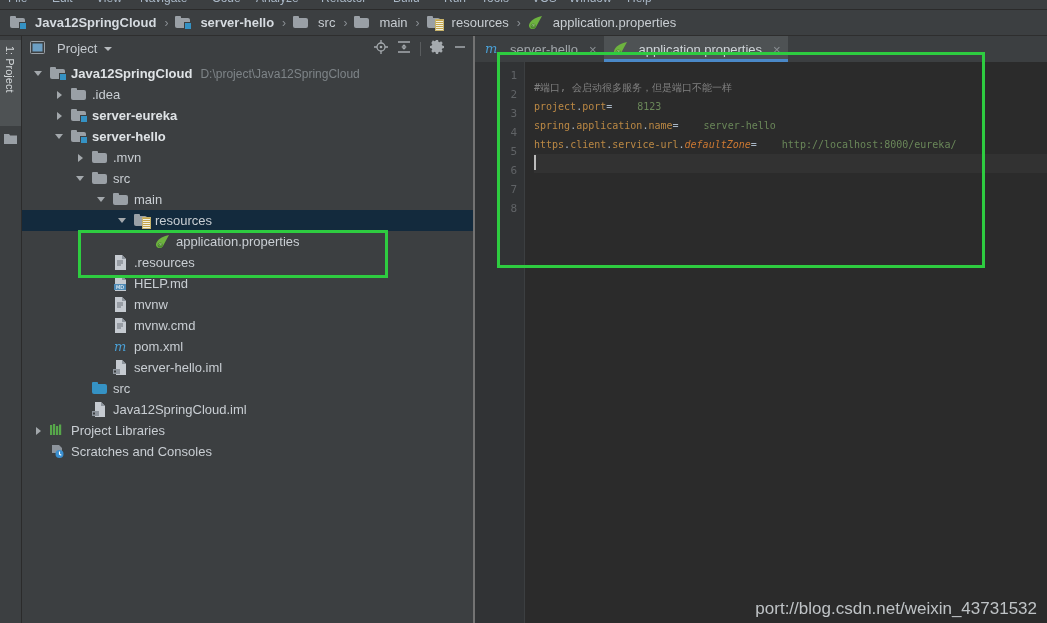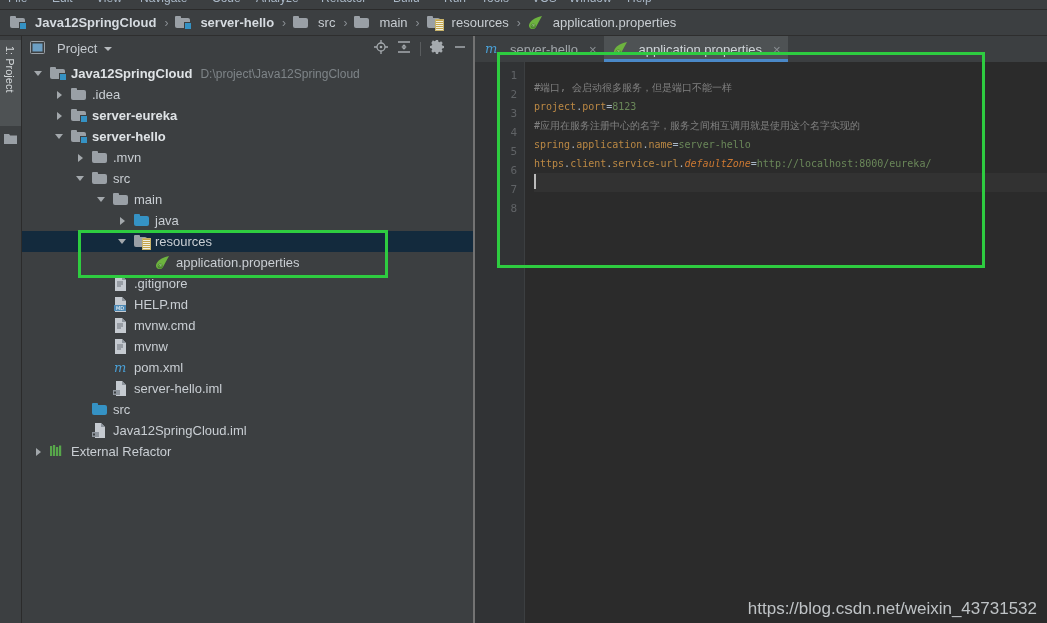--- a/index.html
+++ b/index.html
@@ -243,21 +243,21 @@
     padding: 16px 0 0 9px;
     font-family: "DejaVu Sans Mono", monospace;
     font-size: 10px;
     overflow: hidden;
     position: relative;
   }
   .cl { height: 19px; line-height: 19px; white-space: pre; }
   .cmt { color: #808080; }
   .key2 { color: #bb8844; }
   .eq  { color: #a9b7c6; }
-  .val { color: #6a8759; }
+  .val { color: #6a8759; margin-left: 25px; }
   .ital { font-style: italic; color: #cc7832; }
   .caret-line { background: #323232; }
   .caretbar {
     display:inline-block; width:2px; height:15px;
     background:#bbbbbb; vertical-align:-3px;
   }
 
   
   .greenbox {
     position: absolute;
@@ -440,27 +440,20 @@
             <span class="ic ic-folder-plain"></span>
             <span class="lbl">src</span>
           </div>
           <div class="row">
             <span style="display: inline-block; flex: 0 0 auto; width: 73px;"></span>
             <span class="tw d"></span>
             <span style="display: inline-block; width: 5px; flex: 0 0 5px;"></span>
             <span class="ic ic-folder-plain"></span>
             <span class="lbl">main</span>
           </div>
-          <div class="row">
-            <span style="display: inline-block; flex: 0 0 auto; width: 94px;"></span>
-            <span class="tw r"></span>
-            <span style="display: inline-block; width: 5px; flex: 0 0 5px;"></span>
-            <span class="ic ic-folder-blue"></span>
-            <span class="lbl">java</span>
-          </div>
           <div class="row sel">
             <span style="display: inline-block; flex: 0 0 auto; width: 94px;"></span>
             <span class="tw d"></span>
             <span style="display: inline-block; width: 5px; flex: 0 0 5px;"></span>
             <span class="ic ic-resfolder">
               <span class="badge"></span>
             </span>
             <span class="lbl">resources</span>
           </div>
           <div class="row">
@@ -478,21 +471,21 @@
           </div>
           <div class="row">
             <span style="display: inline-block; flex: 0 0 auto; width: 73px;"></span>
             <span class="tw"></span>
             <span style="display: inline-block; width: 5px; flex: 0 0 5px;"></span>
             <span class="ic"><svg width="14" height="15" viewBox="0 0 14 15">
                 <path d="M2 0h7l4 4v11H2z" fill="#c5cad0"></path>
                 <path d="M9 0l4 4H9z" fill="#8d949c"></path>
                 <path d="M4 6h6M4 8h6M4 10h4" stroke="#6a7078" stroke-width="1"></path>
               </svg></span>
-            <span class="lbl">.gitignore</span>
+            <span class="lbl">.resources</span>
           </div>
           <div class="row">
             <span style="display: inline-block; flex: 0 0 auto; width: 73px;"></span>
             <span class="tw"></span>
             <span style="display: inline-block; width: 5px; flex: 0 0 5px;"></span>
             <span class="ic"><svg width="14" height="15" viewBox="0 0 14 15">
                 <path d="M2 0h7l4 4v11H2z" fill="#c5cad0"></path>
                 <path d="M9 0l4 4H9z" fill="#8d949c"></path>
                 <rect x="1" y="8" width="12" height="6" fill="#4e8ab5"></rect>
                 <text x="7" y="13" font-size="5" fill="#fff" text-anchor="middle" font-family="DejaVu Sans">MD</text>
@@ -501,32 +494,32 @@
           </div>
           <div class="row">
             <span style="display: inline-block; flex: 0 0 auto; width: 73px;"></span>
             <span class="tw"></span>
             <span style="display: inline-block; width: 5px; flex: 0 0 5px;"></span>
             <span class="ic"><svg width="14" height="15" viewBox="0 0 14 15">
                 <path d="M2 0h7l4 4v11H2z" fill="#c5cad0"></path>
                 <path d="M9 0l4 4H9z" fill="#8d949c"></path>
                 <path d="M4 6h6M4 8h6M4 10h4" stroke="#6a7078" stroke-width="1"></path>
               </svg></span>
-            <span class="lbl">mvnw.cmd</span>
+            <span class="lbl">mvnw</span>
           </div>
           <div class="row">
             <span style="display: inline-block; flex: 0 0 auto; width: 73px;"></span>
             <span class="tw"></span>
             <span style="display: inline-block; width: 5px; flex: 0 0 5px;"></span>
             <span class="ic"><svg width="14" height="15" viewBox="0 0 14 15">
                 <path d="M2 0h7l4 4v11H2z" fill="#c5cad0"></path>
                 <path d="M9 0l4 4H9z" fill="#8d949c"></path>
                 <path d="M4 6h6M4 8h6M4 10h4" stroke="#6a7078" stroke-width="1"></path>
               </svg></span>
-            <span class="lbl">mvnw</span>
+            <span class="lbl">mvnw.cmd</span>
           </div>
           <div class="row">
             <span style="display: inline-block; flex: 0 0 auto; width: 73px;"></span>
             <span class="tw"></span>
             <span style="display: inline-block; width: 5px; flex: 0 0 5px;"></span>
             <span class="ic"><svg width="15" height="15" viewBox="0 0 15 15">
                 <text x="1" y="12" font-size="13" fill="#4a9fd4" font-family="DejaVu Serif" font-style="italic">m</text>
               </svg></span>
             <span class="lbl">pom.xml</span>
           </div>
@@ -564,21 +557,32 @@
           <div class="row">
             <span style="display: inline-block; flex: 0 0 auto; width: 10px;"></span>
             <span class="tw r"></span>
             <span style="display: inline-block; width: 5px; flex: 0 0 5px;"></span>
             <span class="ic"><svg width="14" height="14" viewBox="0 0 14 14">
                 <rect x="0" y="2" width="2.2" height="10" fill="#57a64a"></rect>
                 <rect x="3" y="1" width="2.2" height="11" fill="#57a64a"></rect>
                 <rect x="6" y="3" width="2.2" height="9" fill="#57a64a"></rect>
                 <rect x="9" y="1.5" width="2.2" height="10.5" fill="#57a64a"></rect>
               </svg></span>
-            <span class="lbl">External Refactor</span>
+            <span class="lbl">Project Libraries</span>
+          </div>
+          <div class="row">
+            <span style="display: inline-block; flex: 0 0 auto; width: 10px;"></span>
+            <span class="tw"></span>
+            <span style="display: inline-block; width: 5px; flex: 0 0 5px;"></span>
+            <span class="ic"><svg width="15" height="15" viewBox="0 0 15 15">
+                <path d="M2 1h7l3 3v5H2z" fill="#8d949c"></path>
+                <circle cx="9.5" cy="10" r="4" fill="#3a8fd0"></circle>
+                <path d="M9.5 7.6v2.6l1.8 1" stroke="#fff" stroke-width="1.1" fill="none"></path>
+              </svg></span>
+            <span class="lbl">Scratches and Consoles</span>
           </div>
         </div>
     </div>
 
     <div class="editorarea">
       <div class="tabbar" id="tabbar">
           <div class="etab">
             <span class="ic"><svg width="15" height="15" viewBox="0 0 15 15">
                 <text x="1" y="12" font-size="13" fill="#4a9fd4" font-family="DejaVu Serif" font-style="italic">m</text>
               </svg></span>
@@ -604,27 +608,26 @@
             <div class="ln">3</div>
             <div class="ln">4</div>
             <div class="ln">5</div>
             <div class="ln">6</div>
             <div class="ln">7</div>
             <div class="ln">8</div>
           </div>
         <div class="code" id="code">
             <div class="cl"><span class="cmt">#端口, 会启动很多服务，但是端口不能一样</span></div>
             <div class="cl"><span class="key2">project</span><span class="eq">.</span><span class="key2">port</span><span class="eq">=</span><span class="val">8123</span></div>
-            <div class="cl"><span class="cmt">#应用在服务注册中心的名字，服务之间相互调用就是使用这个名字实现的</span></div>
             <div class="cl"><span class="key2">spring</span><span class="eq">.</span><span class="key2">application</span><span class="eq">.</span><span class="key2">name</span><span class="eq">=</span><span class="val">server-hello</span></div>
             <div class="cl"><span class="key2">https</span><span class="eq">.</span><span class="key2">client</span><span class="eq">.</span><span class="key2">service-url</span><span class="eq">.</span><span class="ital">defaultZone</span><span class="eq">=</span><span class="val">http://localhost:8000/eureka/</span></div>
             <div class="cl caret-line"><span class="caretbar"></span></div>
           </div>
       </div>
     </div>
 
   </div>
 </div>
 
-<div class="watermark">https://blog.csdn.net/weixin_43731532</div>
+<div class="watermark">port://blog.csdn.net/weixin_43731532</div>
 
 <div class="greenbox" style="left: 78px; top: 230px; width: 310px; height: 48px; border-color: rgb(46, 204, 64);"></div>
 <div class="greenbox" style="left: 497px; top: 52px; width: 488px; height: 216px; border-color: rgb(46, 204, 64);"></div>
 
 </body></html>

